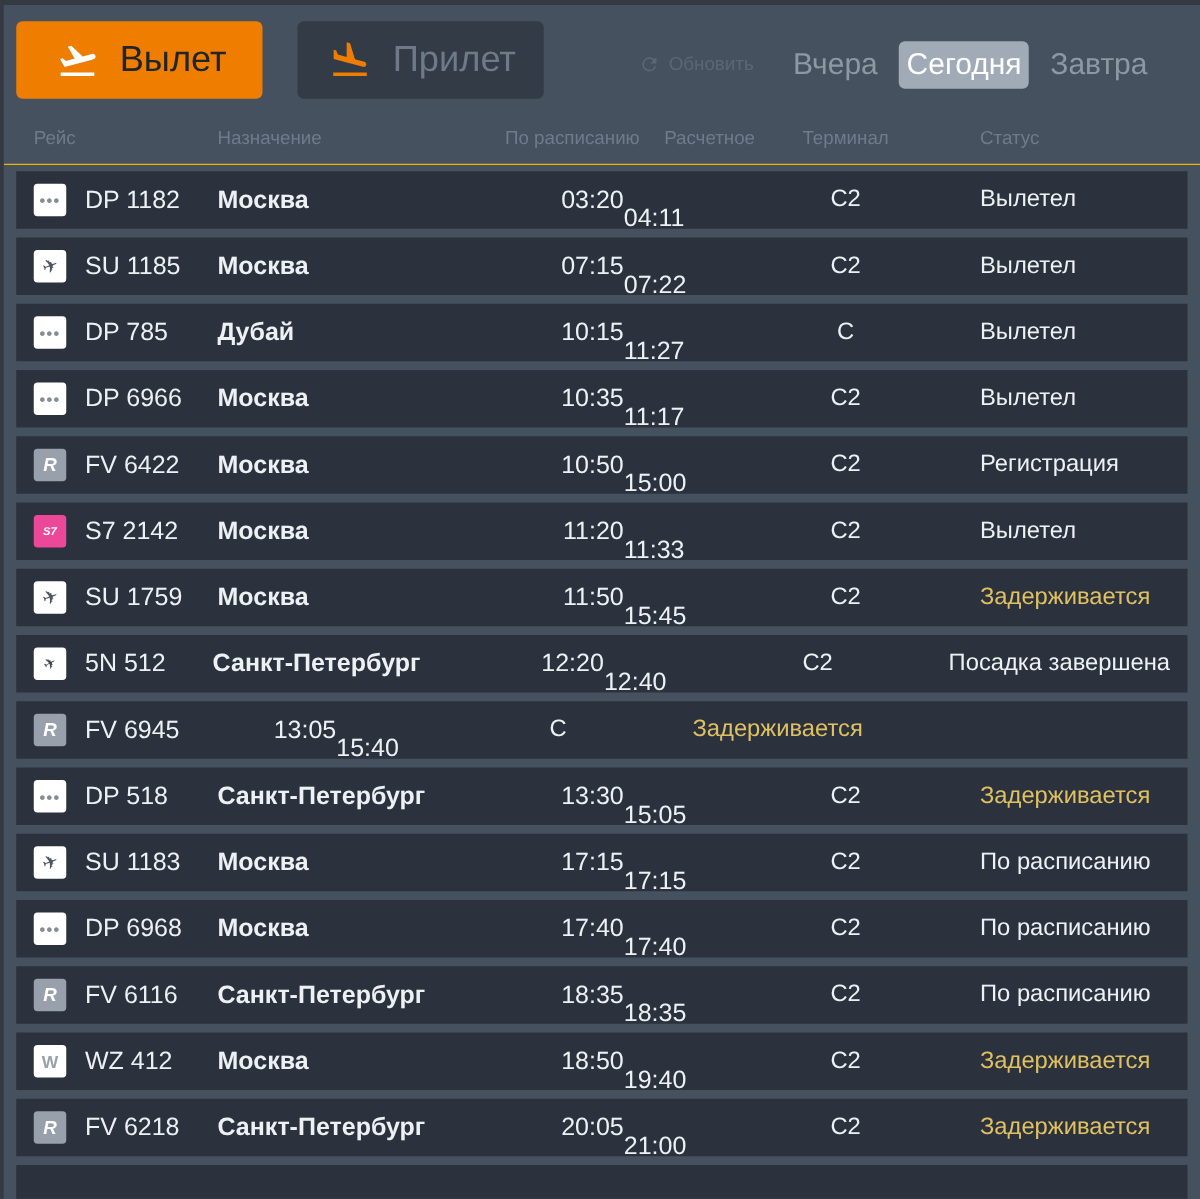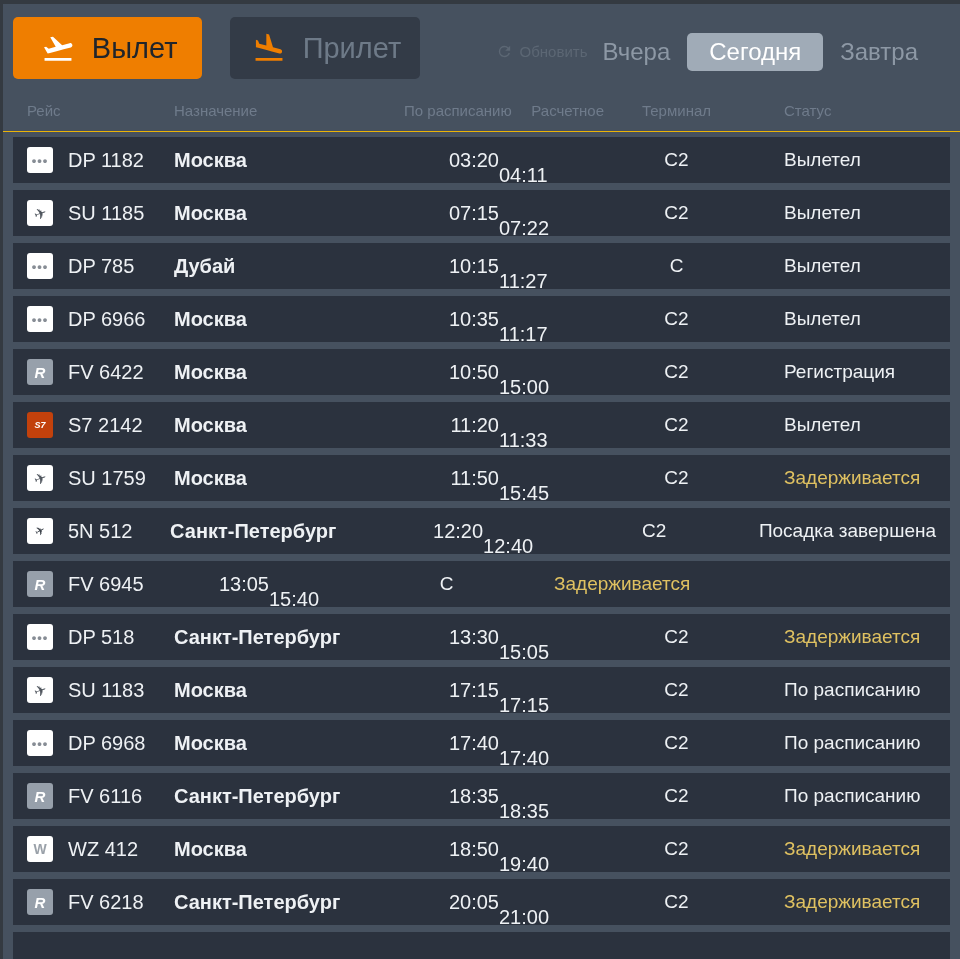--- a/index.html
+++ b/index.html
@@ -26,21 +26,21 @@
 
   .refresh-btn {
     display:flex; align-items:center; gap:7px; margin-left:63px; margin-top:6px;
     background:none; border:none; cursor:pointer;
     color:#5c6774; font-family:inherit; font-size:15px;
   }
   .refresh-btn svg { width:17px; height:17px; fill:#5c6774; }
 
   .day-switcher { margin-left:auto; margin-right:30px; margin-top:8px; display:flex; align-items:center; gap:15px; }
   .day-tab { font-size:24px; color:#8d98a5; cursor:pointer; padding:5px 2px; }
-  .day-tab.selected { background:#a0abb7; color:#ffffff; border-radius:5px; padding:5px 22px; }
+  .day-tab.selected { background:#a0abb7; color:#ffffff; border-radius:5px; padding:5px 6px; }
 
   
   .thead {
     display:flex; align-items:center; height:42px; margin-top:6px;
     border-bottom:1px solid #eab308; padding:0 24px; color:#6f7b8b; font-size:15px;
   }
   .hc-flight { width:147px; }
   .hc-dest   { width:230px; }
   .hc-sched  { width:95px;  text-align:right; white-space:nowrap; }
   .hc-est    { width:105px; text-align:right; }
@@ -52,21 +52,21 @@
     display:flex; align-items:center; height:46px; margin:0 10px 7px 10px;
     padding:0 14px; background:#2b323e; color:#eef1f4;
   }
   .frow.partial { margin-bottom:0; }
   .logo {
     width:26px; height:26px; border-radius:3px; flex:0 0 26px;
     display:flex; align-items:center; justify-content:center; overflow:hidden;
     background:#ffffff;
   }
   .logo-fv { background:#97a0ab; }
-  .logo-s7 { background:#c2410c; }
+  .logo-s7 { background:#ec4899; }
   .g-dots  { color:#878d95; font-size:13px; font-weight:bold; letter-spacing:1px; line-height:1; }
   .g-plane { color:#50565e; font-size:15px; transform:rotate(-20deg); line-height:1; }
   .g-plane.n5 { font-size:12px; transform:rotate(-28deg); color:#3d434b; }
   .g-r  { color:#ffffff; font-size:15px; font-weight:bold; font-style:italic; line-height:1; }
   .g-s7 { color:#ffffff; font-size:9px;  font-weight:bold; font-style:italic; line-height:1; }
   .g-w  { color:#9aa1a9; font-size:14px; font-weight:bold; line-height:1; }
 
   .c-flight { width:106px; margin-left:15px; font-size:20px; white-space:nowrap; }
   .c-dest   { width:230px; font-size:20px; font-weight:bold; white-space:nowrap; }
   .c-sched  { width:95px;  font-size:20px; text-align:right; }

